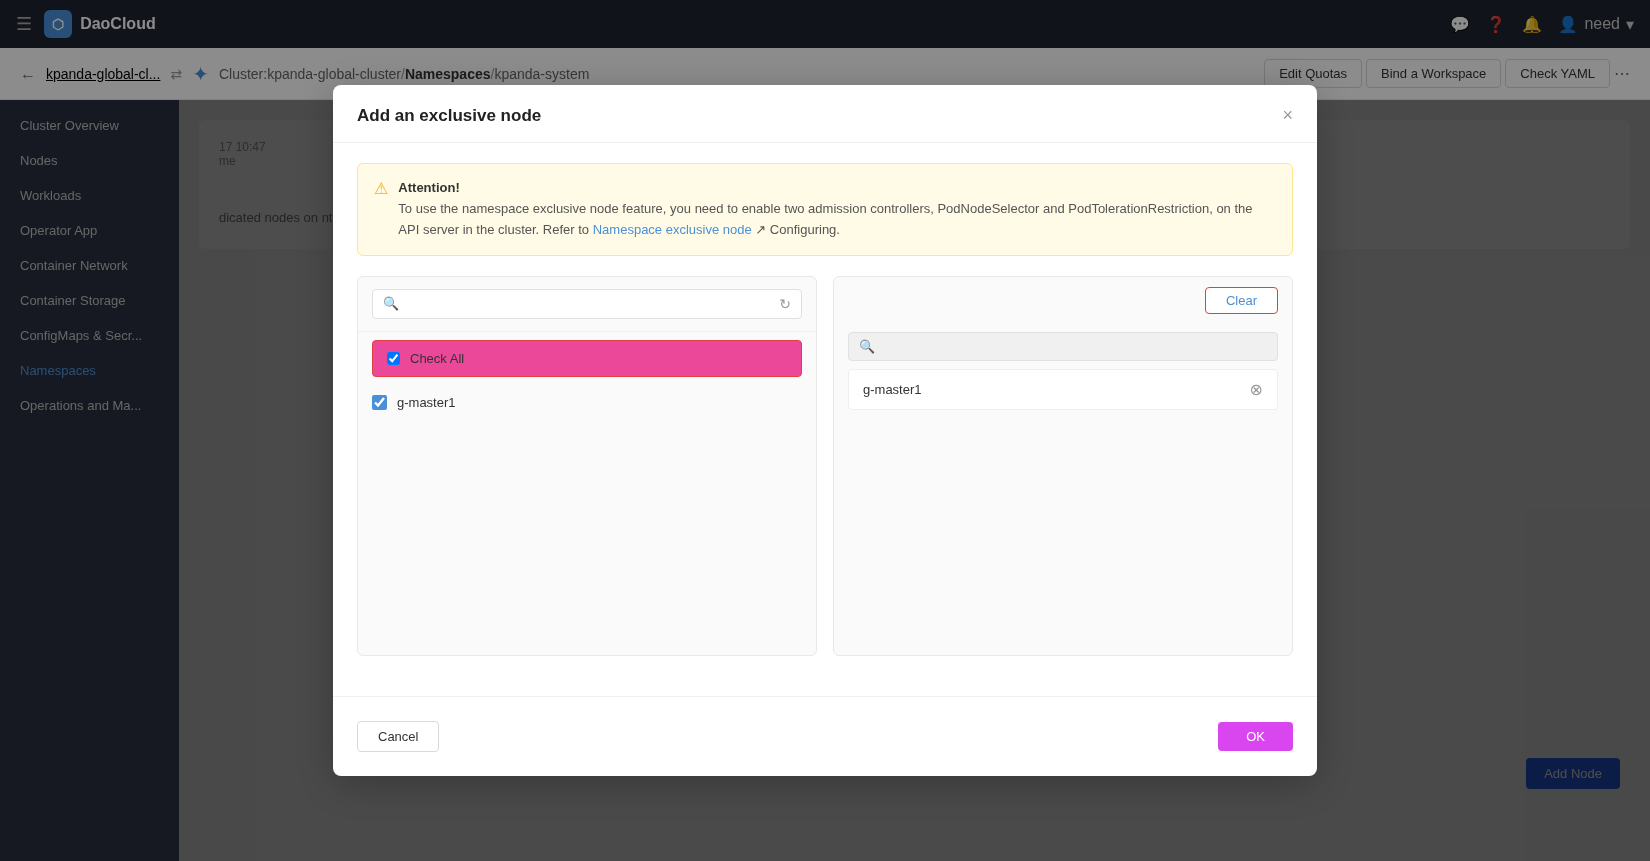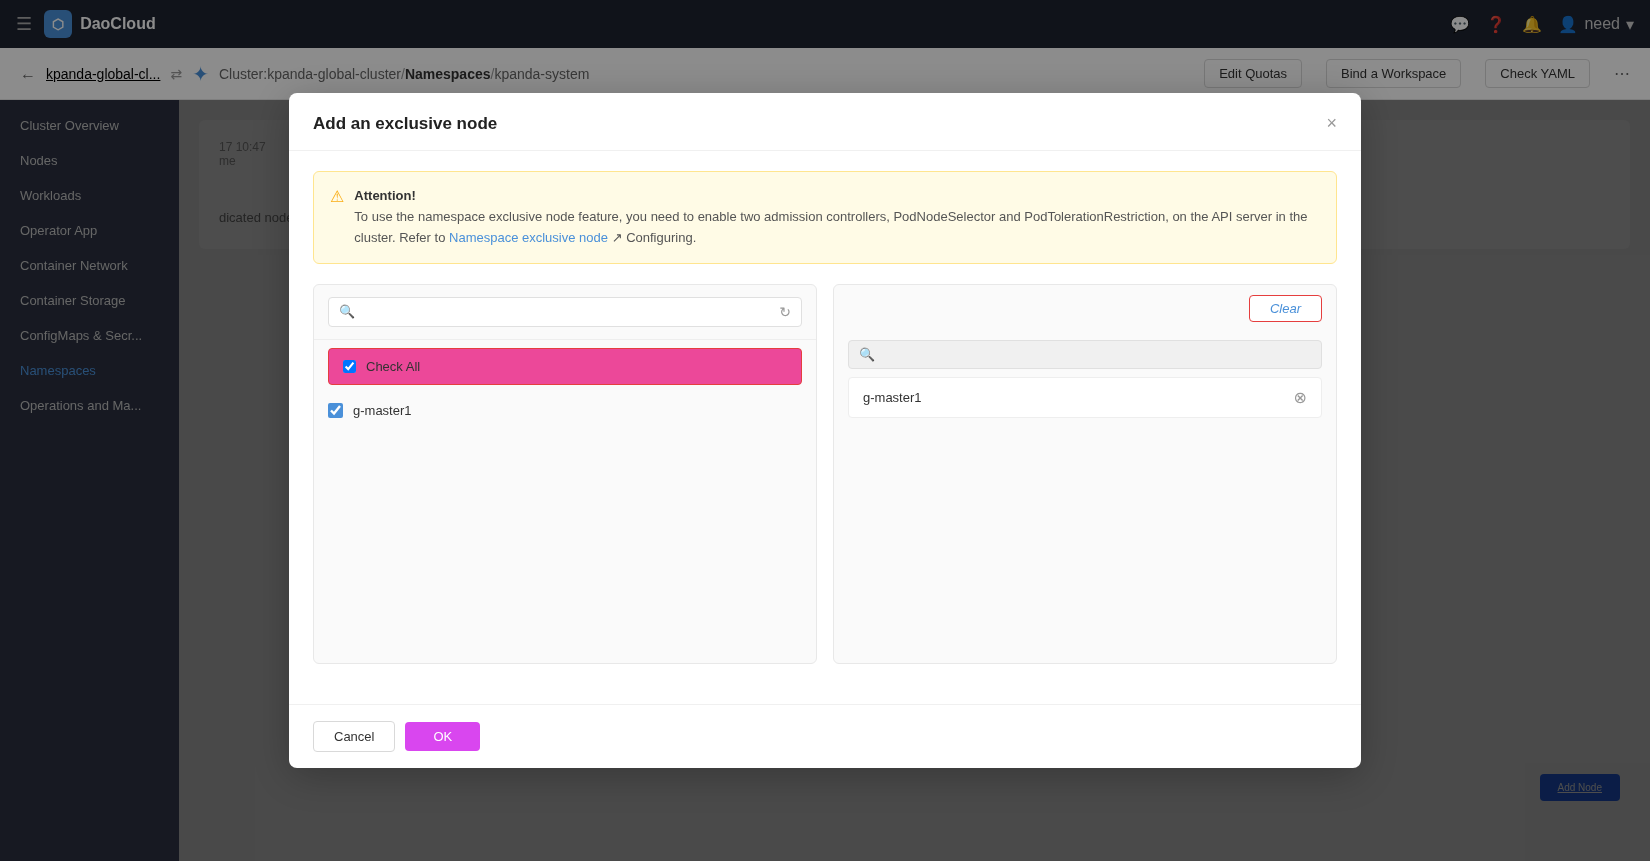--- a/index.html
+++ b/index.html
@@ -25,48 +25,48 @@
       border-bottom: 1px solid #e8e8e8;
     }
     .sub-nav-left { display: flex; align-items: center; gap: 10px; }
     .back-btn { color: #666; cursor: pointer; font-size: 16px; }
     .cluster-name { color: #000000; font-weight: 500; text-decoration: underline; }
     .refresh-btn { color: #999; cursor: pointer; }
     .cluster-icon { color: #4a90d9; font-size: 20px; }
     .breadcrumb { display: flex; align-items: center; color: #666; }
     .breadcrumb .sep { color: #999; }
     .breadcrumb .current { color: #333; font-weight: 600; }
-    .sub-nav-right { display: flex; align-items: center; gap: 24px; padding-left: 26px; }
+    .sub-nav-right { display: flex; align-items: center; gap: 4px; padding-left: 26px; }
     .nav-btn { padding: 6px 14px; border: 1px solid #d9d9d9; border-radius: 4px; background: #fff; cursor: pointer; color: #333; font-size: 13px; }
     .more-btn { color: #666; cursor: pointer; font-size: 16px; }
 
     
     .main-layout { display: flex; height: calc(100vh - 100px); }
     .sidebar { width: 179px; background: #2a2f3e; padding: 8px 0; flex-shrink: 0; }
     .sidebar-item { padding: 10px 20px; color: #bbb; cursor: pointer; font-size: 13px; }
     .sidebar-item.active { color: #4a90d9; }
 
     
     .content-area { flex: 1; background: #f5f5f5; overflow: hidden; position: relative; }
     .content-overlay { position: absolute; inset: 0; background: rgba(0,0,0,0.45); z-index: 10; }
 
     
     .bg-content { padding: 20px; color: #555; }
     .bg-panel { background: #fff; border-radius: 6px; padding: 20px; }
     .bg-panel-desc { font-size: 13px; color: #777; line-height: 1.6; }
     .timestamp { color: #999; font-size: 12px; }
-    .add-node-btn { position: absolute; bottom: 60px; right: 30px; background: #2563eb; color: #fff; padding: 8px 18px; border-radius: 4px; cursor: pointer; font-size: 10px; text-decoration: underline; }
+    .add-node-btn { position: absolute; bottom: 72px; right: 30px; background: #2563eb; color: #fff; padding: 8px 18px; border-radius: 4px; cursor: pointer; font-size: 13px; }
 
     
     .modal-backdrop {
       position: fixed; inset: 0; background: rgba(0,0,0,0.45);
       display: flex; align-items: center; justify-content: center; z-index: 100;
     }
     .modal {
-      background: #fff; border-radius: 8px; width: 1072px; max-width: 95vw;
+      background: #fff; border-radius: 8px; width: 984px; max-width: 95vw;
       max-height: 85vh; display: flex; flex-direction: column;
       box-shadow: 0 8px 40px rgba(0,0,0,0.25);
     }
     .modal-header {
       display: flex; align-items: center; justify-content: space-between;
       padding: 20px 24px 16px; border-bottom: 1px solid #f0f0f0;
     }
     .modal-title { font-size: 17px; font-weight: 600; color: #222; }
     .modal-close { cursor: pointer; color: #999; font-size: 18px; }
 
@@ -102,21 +102,20 @@
     .refresh-icon { color: #999; cursor: pointer; font-size: 14px; }
 
     
     .panel-top-right {
       display: flex; justify-content: flex-end; padding: 10px 14px 6px;
     }
     .clear-btn {
       border: 1.5px solid #e53e3e; color: #4a90d9; background: #fff;
       padding: 5px 20px; border-radius: 4px; cursor: pointer; font-size: 13px;
       font-weight: 500;
-      font-style: italic;
     }
 
     
     .check-all-row {
       display: flex; align-items: center; gap: 10px;
       padding: 10px 14px; border-bottom: 1px solid #eee;
       border: 1.5px solid #e53e3e; border-radius: 4px; margin: 8px 14px;
       background: #ec4899;
     }
     .check-all-row label { font-size: 13px; color: #333; cursor: pointer; }
@@ -133,22 +132,22 @@
     .right-panel-item {
       display: flex; align-items: center; justify-content: space-between;
       padding: 10px 14px; background: #fff; margin: 8px 14px;
       border-radius: 4px; border: 1px solid #eee;
     }
     .right-panel-item-label { font-size: 13px; color: #333; }
     .remove-icon { color: #999; cursor: pointer; font-size: 16px; }
 
     
     .modal-footer {
-      display: flex; align-items: center; justify-content: flex-start; gap: 10px;
-      padding: 16px 24px; border-top: 1px solid #f0f0f0; margin-top: 20px;
+      display: flex; align-items: center; justify-content: space-between; gap: 10px;
+      padding: 24px 24px; border-top: 1px solid #f0f0f0; margin-top: 20px;
     }
     .btn-cancel { padding: 7px 20px; border: 1px solid #d9d9d9; border-radius: 4px; background: #fff; cursor: pointer; color: #333; font-size: 13px; }
     .btn-ok { padding: 7px 28px; border: none; border-radius: 4px; background: #d946ef; color: #fff; cursor: pointer; font-size: 13px; font-weight: 500; }
 
     
     .right-search-wrapper { padding: 12px 14px 0; }
     .right-search {
       display: flex; align-items: center; gap: 8px;
       background: #f0f0f0; border: 1px solid #e0e0e0; border-radius: 4px;
       padding: 6px 10px;

